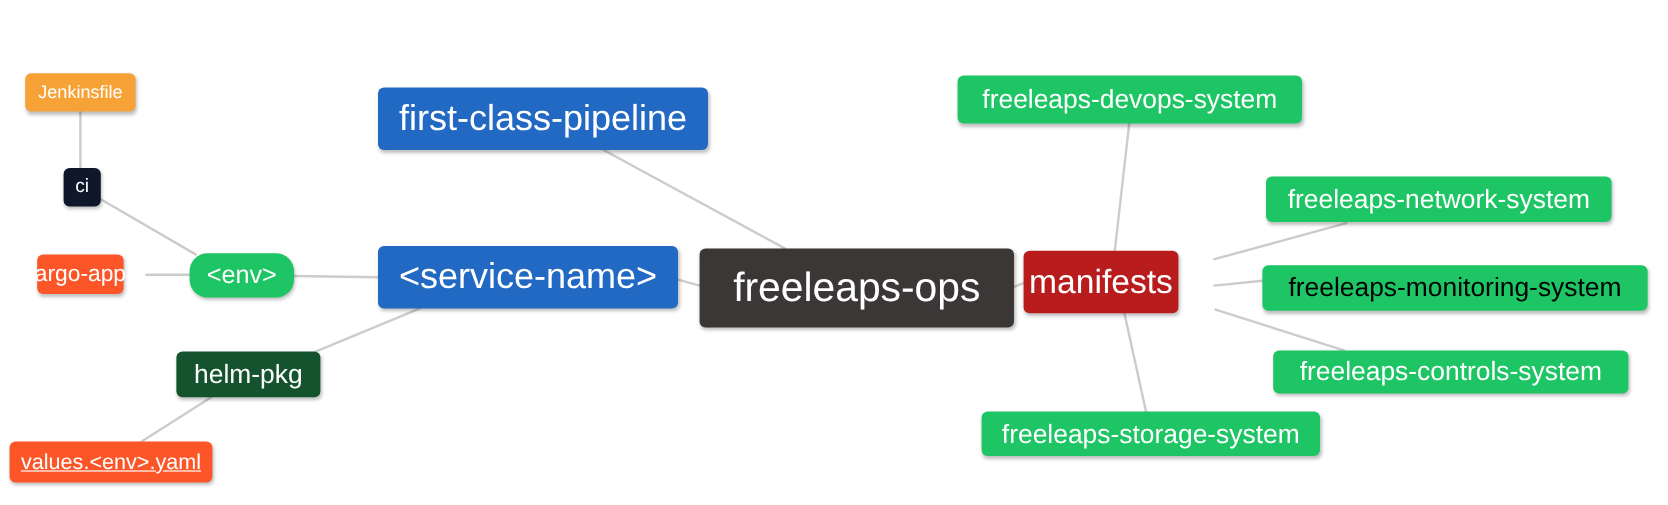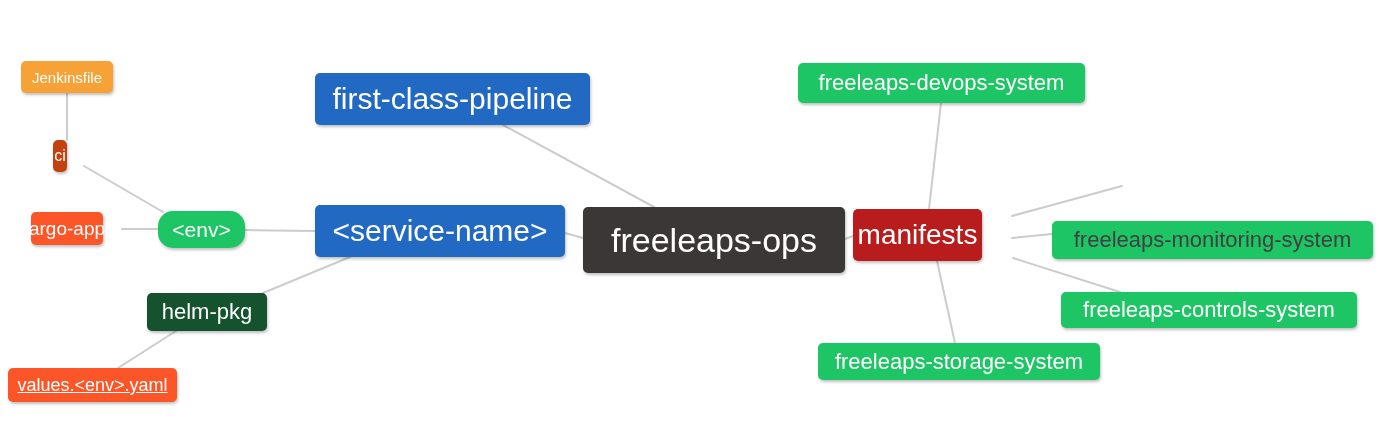--- a/index.html
+++ b/index.html
@@ -51,26 +51,27 @@
       <line x1="503" y1="90" x2="654" y2="172" stroke="#cccccc" stroke-width="2" stroke-linecap="round"></line>
       <line x1="565" y1="198" x2="583" y2="203" stroke="#cccccc" stroke-width="2" stroke-linecap="round"></line>
       <line x1="845" y1="204" x2="853" y2="201" stroke="#cccccc" stroke-width="2" stroke-linecap="round"></line>
       <line x1="929" y1="174" x2="941" y2="68" stroke="#cccccc" stroke-width="2" stroke-linecap="round"></line>
       <line x1="1012" y1="181" x2="1122" y2="151" stroke="#cccccc" stroke-width="2" stroke-linecap="round"></line>
       <line x1="1012" y1="203" x2="1052" y2="199" stroke="#cccccc" stroke-width="2" stroke-linecap="round"></line>
       <line x1="1013" y1="223" x2="1120" y2="257" stroke="#cccccc" stroke-width="2" stroke-linecap="round"></line>
       <line x1="937" y1="226" x2="955" y2="308" stroke="#cccccc" stroke-width="2" stroke-linecap="round"></line>
     </svg>
 <div class="node" style="left: 21px; top: 26px; width: 92px; height: 32px; font-size: 15px; background: rgb(247, 162, 55); color: rgb(255, 255, 255);">Jenkinsfile</div>
-    <div class="node" style="left: 53px; top: 105px; width: 14px; height: 32px; font-size: 16px; background: #c2410c; color: rgb(255, 255, 255);">ci</div>
+    <div class="node" style="left: 53px; top: 105px; width: 31px; height: 32px; font-size: 16px; background: #0f172a; color: rgb(255, 255, 255);">ci</div>
     <div class="node" style="left: 31px; top: 177px; width: 72px; height: 33px; font-size: 19px; background: rgb(251, 85, 40); color: rgb(255, 255, 255);">argo-app</div>
     <div class="node" style="left: 158px; top: 176px; width: 87px; height: 37px; font-size: 21px; background: rgb(30, 197, 100); color: rgb(255, 255, 255); border-radius: 15px;">&lt;env&gt;</div>
     <div class="node" style="left: 147px; top: 258px; width: 120px; height: 38px; font-size: 22px; background: #14532d; color: rgb(255, 255, 255);">helm-pkg</div>
     <div class="node" style="left: 8px; top: 333px; width: 169px; height: 34px; font-size: 18px; background: rgb(251, 85, 40); color: rgb(255, 255, 255); text-decoration: underline;">values.&lt;env&gt;.yaml</div>
     <div class="node" style="left: 315px; top: 38px; width: 275px; height: 52px; font-size: 30px; background: rgb(34, 105, 195); color: rgb(255, 255, 255);">first-class-pipeline</div>
     <div class="node" style="left: 315px; top: 170px; width: 250px; height: 52px; font-size: 30px; background: rgb(34, 105, 195); color: rgb(255, 255, 255);">&lt;service-name&gt;</div>
     <div class="node" style="left: 583px; top: 172px; width: 262px; height: 66px; font-size: 34px; background: rgb(59, 55, 55); color: rgb(255, 255, 255);">freeleaps-ops</div>
     <div class="node" style="left: 853px; top: 174px; width: 129px; height: 52px; font-size: 28px; background: #b91c1c; color: rgb(255, 255, 255);">manifests</div>
     <div class="node" style="left: 798px; top: 28px; width: 287px; height: 40px; font-size: 22px; background: rgb(30, 197, 100); color: rgb(255, 255, 255);">freeleaps-devops-system</div>
-    <div class="node" style="left: 1052px; top: 186px; width: 321px; height: 38px; font-size: 22px; background: rgb(30, 197, 100); color: #404040;">freeleaps-monitoring-system</div>
+    <div class="node" style="left: 1055px; top: 112px; width: 288px; height: 38px; font-size: 22px; background: rgb(30, 197, 100); color: rgb(255, 255, 255);">freeleaps-network-system</div>
+    <div class="node" style="left: 1052px; top: 186px; width: 321px; height: 38px; font-size: 22px; background: rgb(30, 197, 100); color: #000000;">freeleaps-monitoring-system</div>
     <div class="node" style="left: 1061px; top: 257px; width: 296px; height: 36px; font-size: 22px; background: rgb(30, 197, 100); color: rgb(255, 255, 255);">freeleaps-controls-system</div>
     <div class="node" style="left: 818px; top: 308px; width: 282px; height: 37px; font-size: 22px; background: rgb(30, 197, 100); color: rgb(255, 255, 255);">freeleaps-storage-system</div>
   </div>
 
 </body></html>

